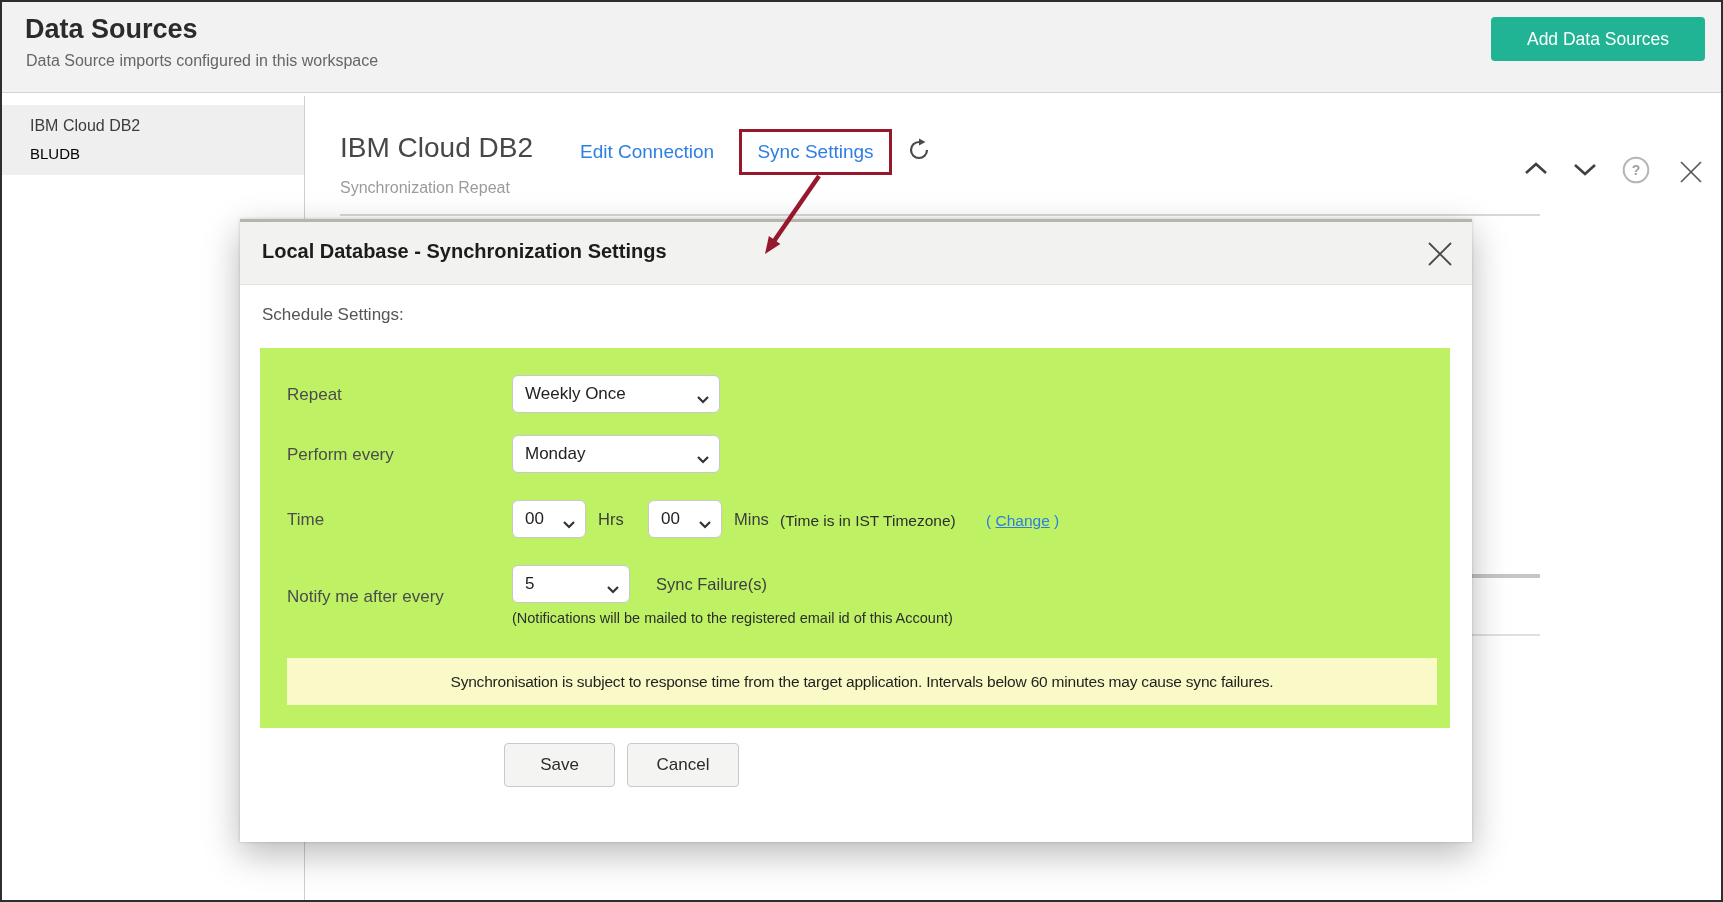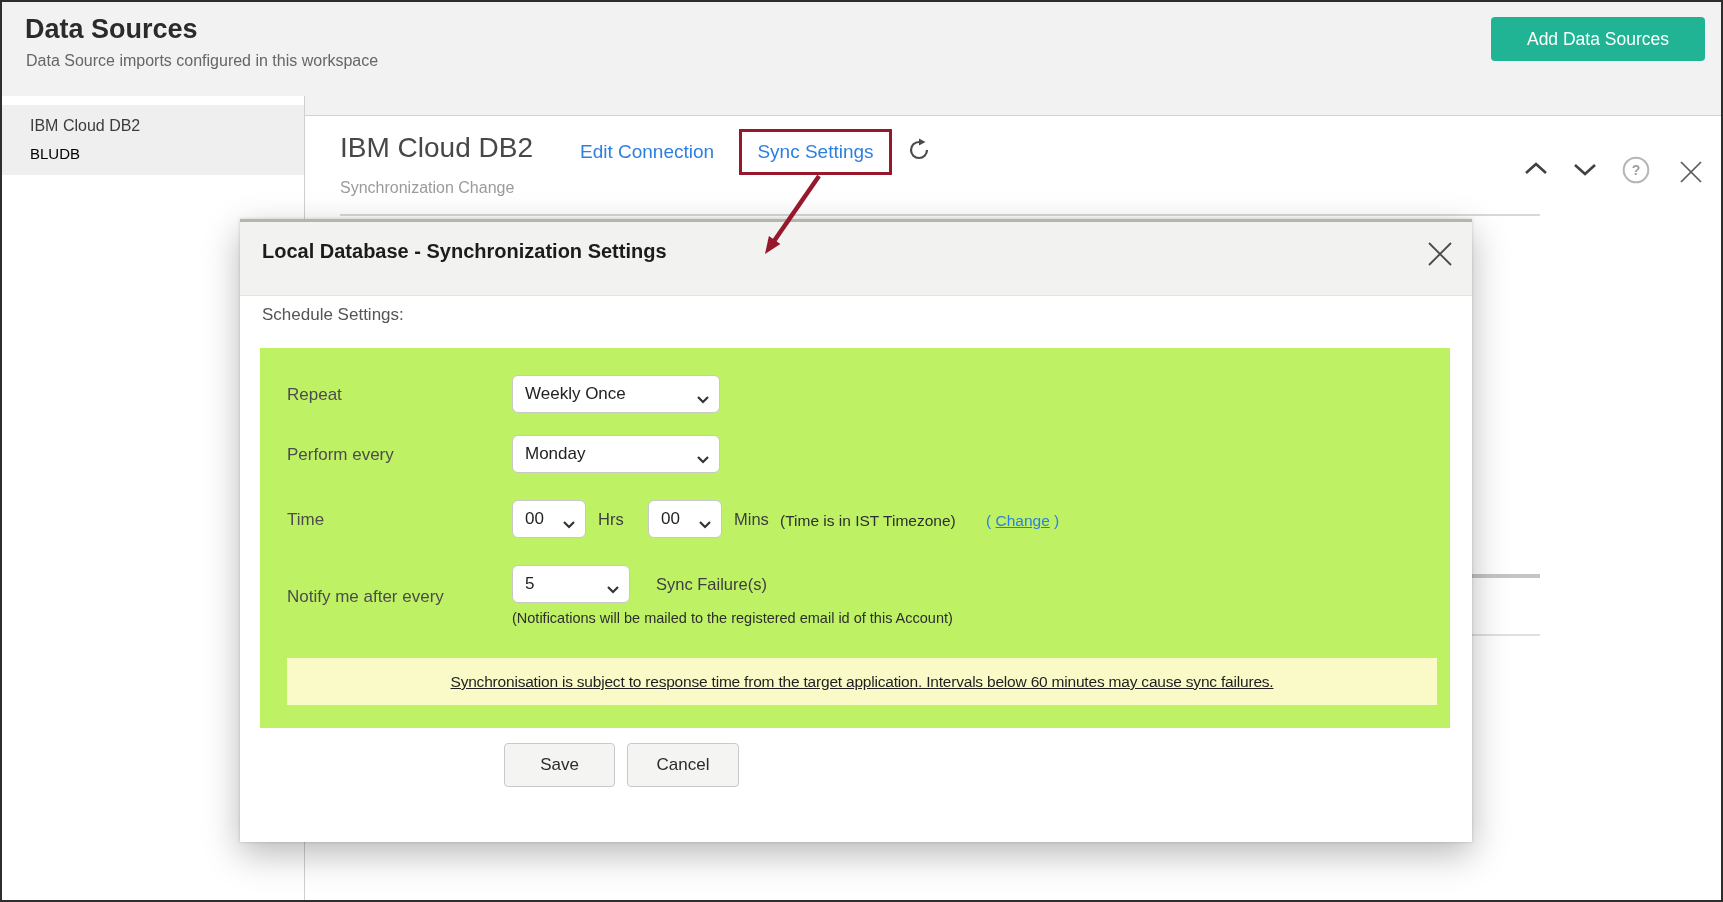--- a/index.html
+++ b/index.html
@@ -3,21 +3,21 @@
 <meta charset="utf-8">
 <style>
   html,body { margin:0; padding:0; background:#fff; }
   * { box-sizing:border-box; }
   .frame {
     position:relative; width:1723px; height:902px;
     border:2px solid #2e2e2e; background:#fff; overflow:hidden;
     font-family:"Liberation Sans", sans-serif;
   }
   
-  .app-header { position:absolute; left:0; top:0; width:1719px; height:114px;
+  .app-header { position:absolute; left:0; top:0; width:1719px; height:91px;
     background:#f2f2f2; border-bottom:1px solid #d2d2d2; }
   .app-title { position:absolute; left:23px; top:12px; font-size:27px; font-weight:700; color:#2b2b2b; }
   .app-subtitle { position:absolute; left:24px; top:50px; font-size:16px; color:#666; }
   .add-btn { position:absolute; right:16px; top:15px; height:44px; padding:0 36px;
     background:#20b494; color:#fff; font-size:17.5px; border:none; border-radius:4px;
     line-height:44px; cursor:pointer; font-family:inherit; }
   
   .sidebar { position:absolute; left:0; top:94px; width:303px; height:806px;
     background:#fff; border-right:1px solid #cfcfcf; }
   .sidebar-item { position:absolute; left:0; top:9px; width:302px; height:70px; background:#efefef; cursor:pointer; }
@@ -37,39 +37,39 @@
   .bg-line-r2 { position:absolute; left:1460px; top:632px; width:78px; height:2px; background:#e0e0e0; z-index:1; }
   .pg-icon { position:absolute; cursor:pointer; }
   .i-chevup   { left:1521px; top:158px; }
   .i-chevdown { left:1570px; top:160px; }
   .i-help     { left:1620px; top:154px; }
   .i-close    { left:1676px; top:157px; }
   
   .modal { position:absolute; left:238px; top:217px; width:1232px; height:623px;
     background:#fff; border-top:3px solid #b5b5ad; z-index:10;
     box-shadow:0 12px 34px rgba(0,0,0,0.28), 0 0 3px rgba(0,0,0,0.18); }
-  .modal-header { position:absolute; left:0; top:0; width:100%; height:74px;
+  .modal-header { position:absolute; left:0; top:0; width:100%; height:63px;
     background:#f2f2f1; border-bottom:1px solid #e3e3e3; }
   .modal-title { position:absolute; left:22px; top:18px; font-size:20px; font-weight:700; color:#1c1c1c; }
   .modal-close { position:absolute; right:17px; top:17px; width:30px; height:30px; cursor:pointer; }
   .schedule-label { position:absolute; left:22px; top:83px; font-size:17px; color:#555; }
   .panel { position:absolute; left:20px; top:126px; width:1190px; height:380px; background:#bef264; }
   .flabel { position:absolute; left:27px; font-size:17px; color:#4c4c4c; }
   .sel { position:absolute; height:38px; background:#fff; border:1px solid #c8c8c8;
     border-radius:6px; cursor:pointer; }
   .sel-text { position:absolute; left:12px; top:0; line-height:36px; font-size:17px; color:#222; white-space:nowrap; }
   .sel-chev { position:absolute; right:9px; top:14px; }
   .unit { position:absolute; font-size:16.5px; color:#3e3e3e; white-space:nowrap; }
   .small-note { position:absolute; font-size:15.5px; color:#2e2e2e; white-space:nowrap; }
   .change-link { position:absolute; left:726px; top:164px; font-size:15.5px; white-space:nowrap; }
   .change-link .u { text-decoration:underline; }
   .notify-note { position:absolute; left:252px; top:262px; font-size:14.5px; color:#2e2e2e; white-space:nowrap; }
   .warning { position:absolute; left:27px; top:310px; width:1150px; height:47px;
     background:#fafac8; text-align:center; line-height:47px; font-size:15.5px;
-    color:#1f1f1f; letter-spacing:-0.2px; white-space:nowrap;text-decoration:underline; }
+    color:#1f1f1f; letter-spacing:-0.2px; white-space:nowrap; }
   .mbtn { position:absolute; top:521px; height:44px; background:#f4f4f2;
     border:1px solid #c9c9c9; border-radius:4px; font-size:17px; color:#2b2b2b;
     cursor:pointer; font-family:inherit; }
   .btn-save { left:264px; width:111px; }
   .btn-cancel { left:387px; width:112px; }
   
   .arrow-svg { position:absolute; left:700px; top:168px; width:140px; height:95px;
     z-index:20; pointer-events:none; }
 </style>
 </head>
@@ -98,21 +98,21 @@
   <a class="link link-edit">Edit Connection</a>
   <div class="syncbox">
     <a class="link syncbox-label">Sync Settings</a>
   </div>
   <div class="refresh-wrap">
     <svg width="24" height="24" viewBox="0 0 24 24">
       <path d="M12 4a8 8 0 1 0 8 8" fill="none" stroke="#4a4a4a" stroke-width="2.2"></path>
       <polygon points="12,0.5 18.5,4 12,7.5" fill="#4a4a4a"></polygon>
     </svg>
   </div>
-  <div class="status-label">Synchronization Change</div>
+  <div class="status-label">Synchronization Repeat</div>
 
   <div class="pg-icon i-chevup">
     <svg width="26" height="16" viewBox="0 0 26 16">
         <polyline points="3,13 13,4 23,13" stroke="#414141" stroke-width="2.6" fill="none"></polyline>
       </svg>
   </div>
   <div class="pg-icon i-chevdown">
     <svg width="26" height="16" viewBox="0 0 26 16">
         <polyline points="3,3 13,12 23,3" stroke="#414141" stroke-width="2.6" fill="none"></polyline>
       </svg>

